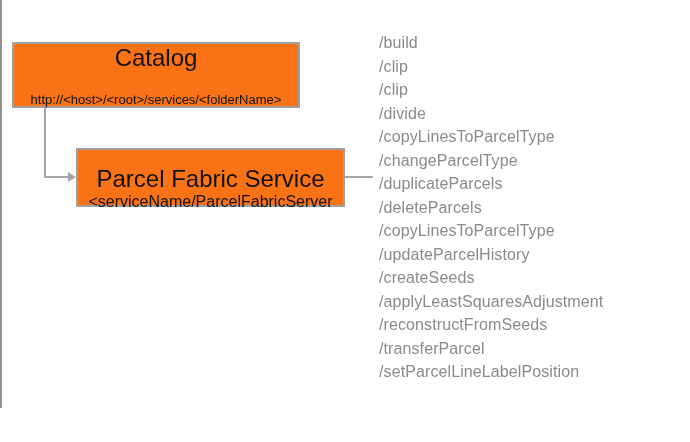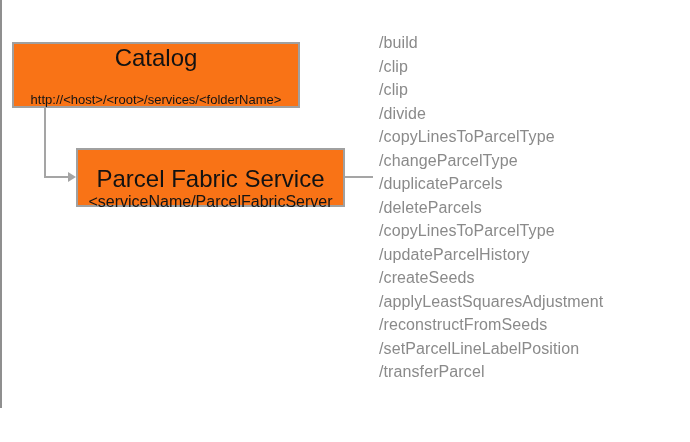--- a/index.html
+++ b/index.html
@@ -168,17 +168,17 @@
     <li class="op-item">/divide</li>
     <li class="op-item">/copyLinesToParcelType</li>
     <li class="op-item">/changeParcelType</li>
     <li class="op-item">/duplicateParcels</li>
     <li class="op-item">/deleteParcels</li>
     <li class="op-item">/copyLinesToParcelType</li>
     <li class="op-item">/updateParcelHistory</li>
     <li class="op-item">/createSeeds</li>
     <li class="op-item">/applyLeastSquaresAdjustment</li>
     <li class="op-item">/reconstructFromSeeds</li>
+    <li class="op-item">/transferParcel</li>
     <li class="op-item">/setParcelLineLabelPosition</li>
-    <li class="op-item">/transferParcel</li>
   </ul>
 
 </div>
 
 </body></html>

